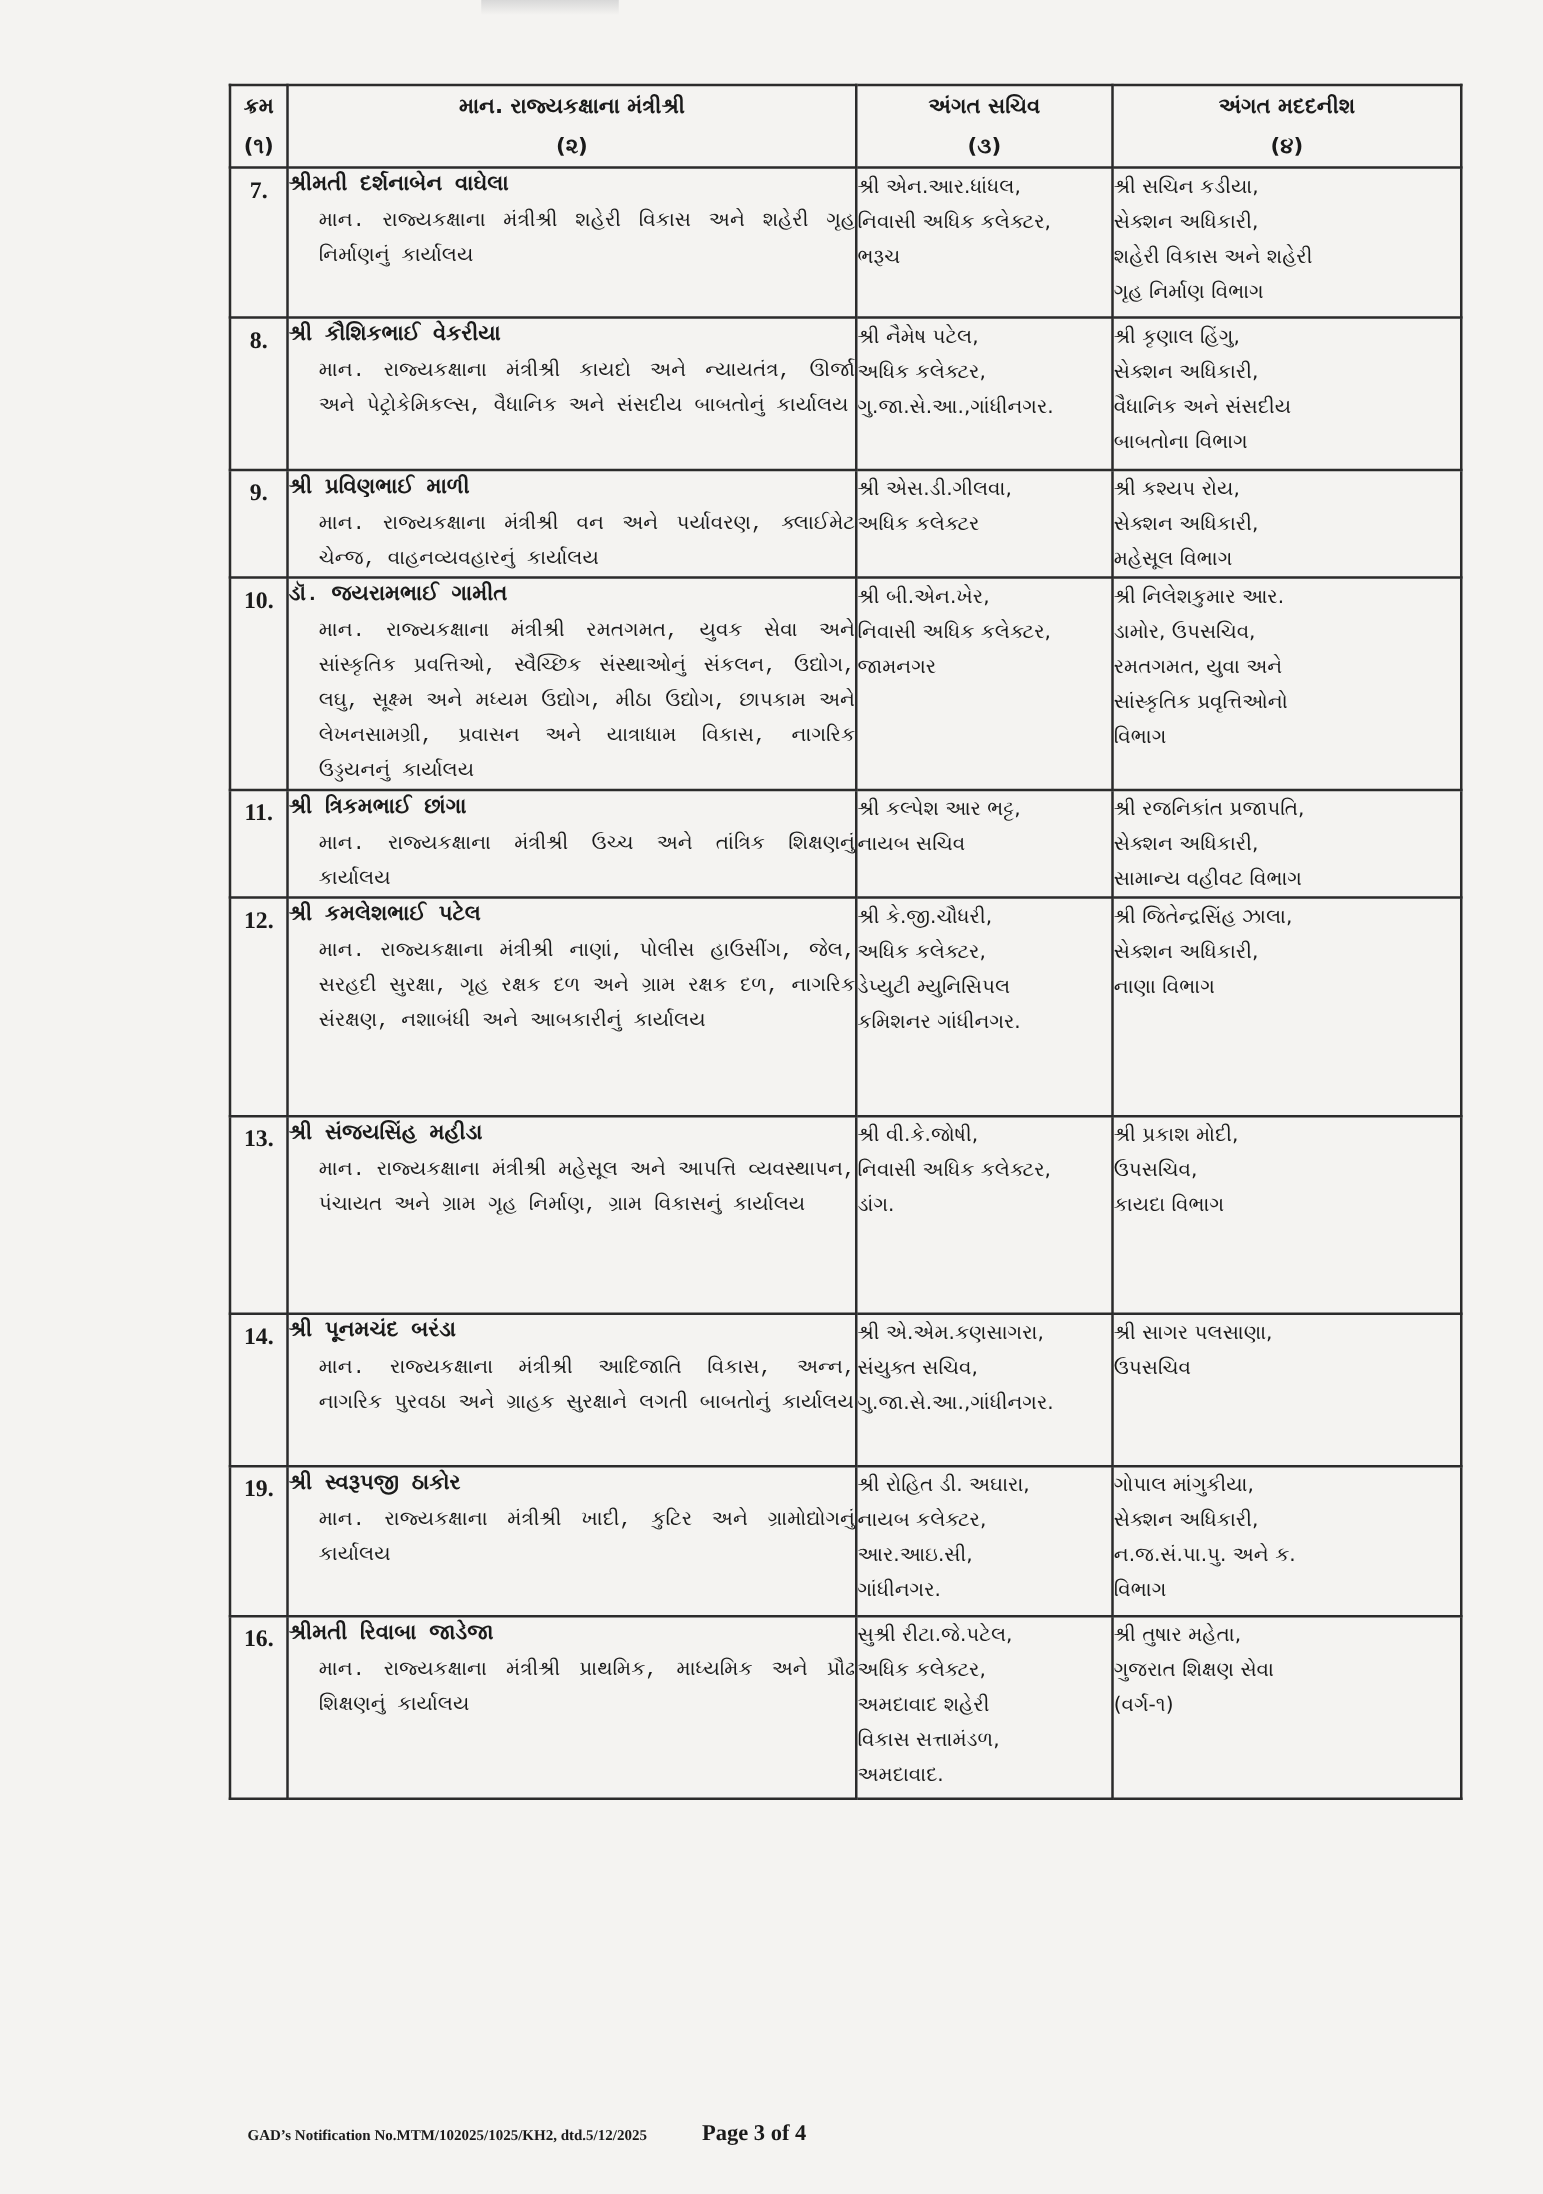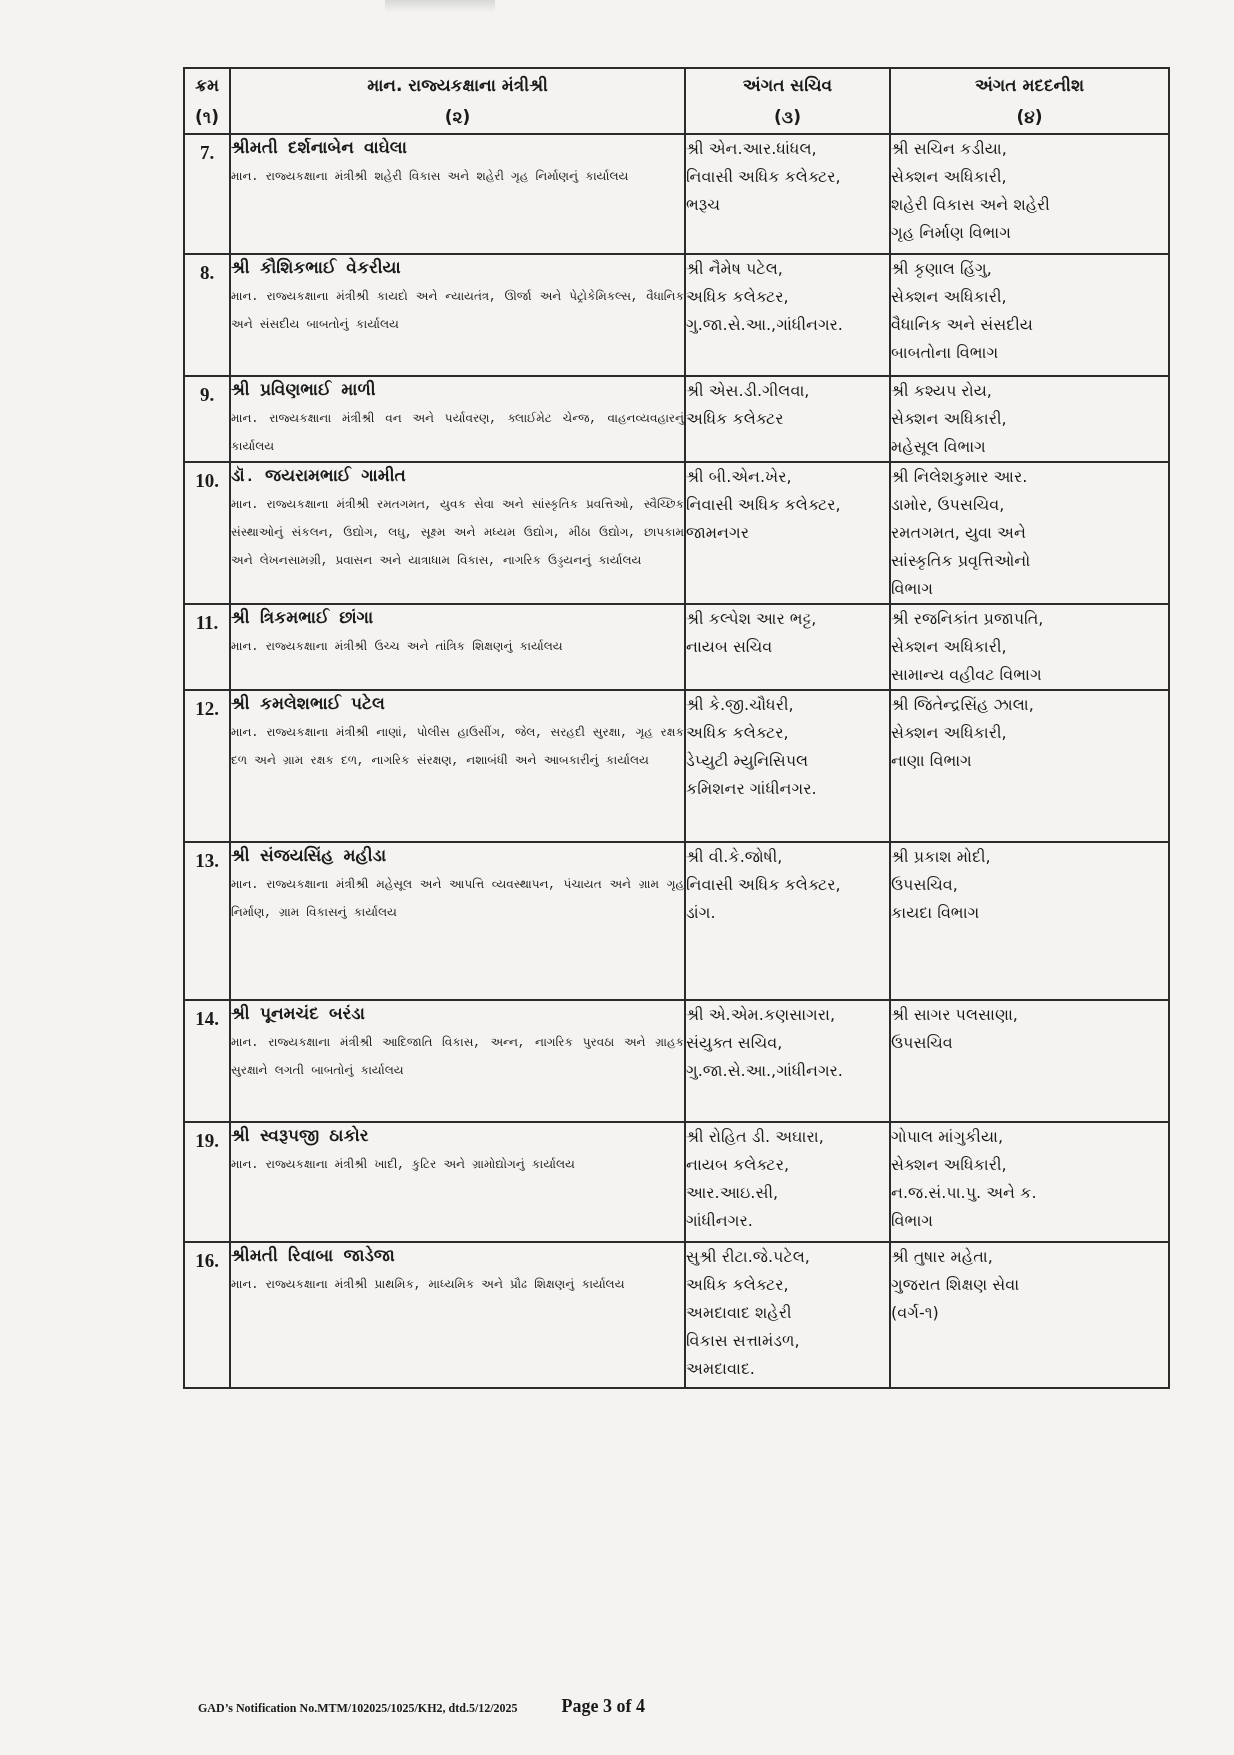--- a/index.html
+++ b/index.html
@@ -19,21 +19,21 @@
   }
   col.c1 { width: 46px; }
   col.c2 { width: 455px; }
   col.c3 { width: 205px; }
   col.c4 { width: 279px; }
   th { font-weight: bold; font-size: 17px; line-height: 32px; text-align: center; height: 64px; }
   th .line { display: block; }
   td .num { display: block; font-family: "Liberation Serif", serif; font-weight: bold; font-size: 19px; text-align: center; padding-top: 4px; line-height: 28px; }
   td.minister { padding: 4px 8px 2px 8px; font-family: Liberation Mono, monospace; }
   .mname { font-weight: bold; font-size: 17px; line-height: 28px; display: block; }
-  .mdesc { font-size: 12px; line-height: 28px; text-align: justify; display: block; }
+  .mdesc { font-size: 16px; line-height: 28px; text-align: justify; display: block; padding-left: 24px; }
   td.staff { padding: 4px 8px 2px 10px; }
   td.staff .line { display: block; font-size: 16px; line-height: 28px; white-space: nowrap; }
   .para { position: absolute; left: 183px; top: 1545px; width: 985px; font-size: 16px; line-height: 34px; }
   .para .pnum { display: inline-block; width: 60px; }
   .footer { position: absolute; left: 198px; top: 1696px; font-family: "Liberation Serif", serif; text-align: right; }
   .footer .ref { font-weight: bold; font-size: 12px; }
   .footer .pg { font-weight: bold; font-size: 18px; margin-left: 40px; }
   .scan-mark { position: absolute; left: 385px; top: 0; width: 110px; height: 12px; background: linear-gradient(#d8d8d8, rgba(244,243,241,0)); }
 </style>
 </head>
@@ -160,21 +160,21 @@
           <td class="staff">
             <span class="line">શ્રી કલ્પેશ આર ભટ્ટ,</span>
             <span class="line">નાયબ સચિવ</span>
           </td>
           <td class="staff">
             <span class="line">શ્રી રજનિકાંત પ્રજાપતિ,</span>
             <span class="line">સેક્શન અધિકારી,</span>
             <span class="line">સામાન્ય વહીવટ વિભાગ</span>
           </td>
         </tr>
-        <tr style="height: 152px;">
+        <tr style="height: 175px;">
           <td>
             <span class="num">12.</span>
           </td>
           <td class="minister">
             <span class="mname">શ્રી કમલેશભાઈ પટેલ</span>
             <span class="mdesc">માન. રાજ્યકક્ષાના મંત્રીશ્રી નાણાં, પોલીસ હાઉસીંગ, જેલ, સરહદી સુરક્ષા, ગૃહ રક્ષક દળ અને ગ્રામ રક્ષક દળ, નાગરિક સંરક્ષણ, નશાબંધી અને આબકારીનું કાર્યાલય</span>
           </td>
           <td class="staff">
             <span class="line">શ્રી કે.જી.ચૌધરી,</span>
             <span class="line">અધિક કલેક્ટર,</span>

